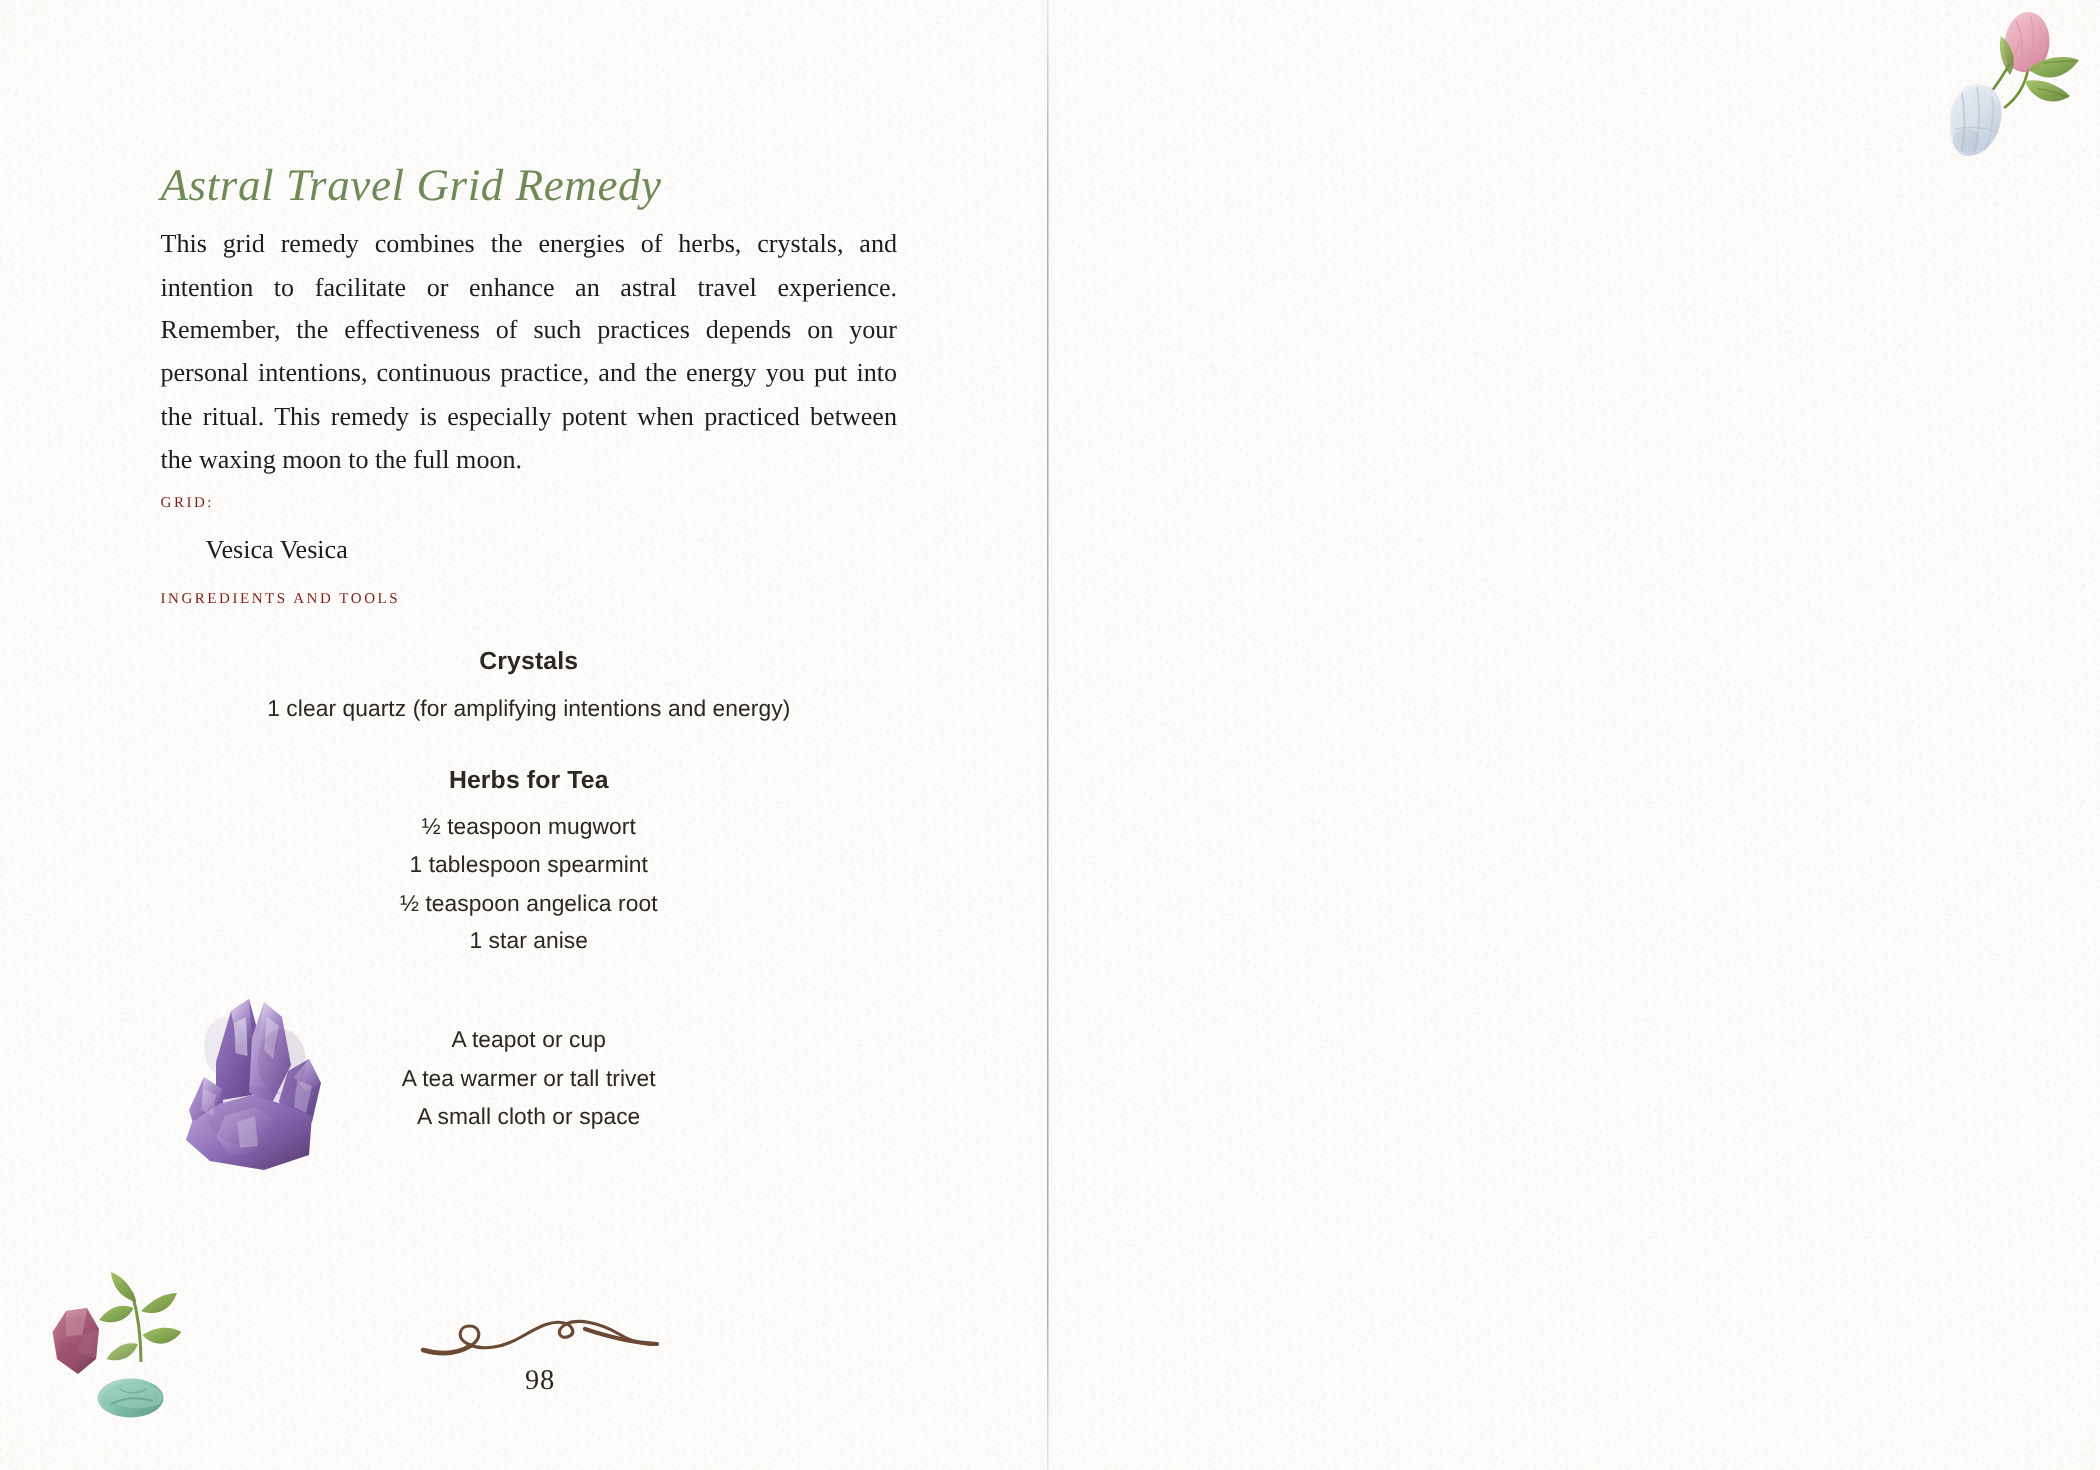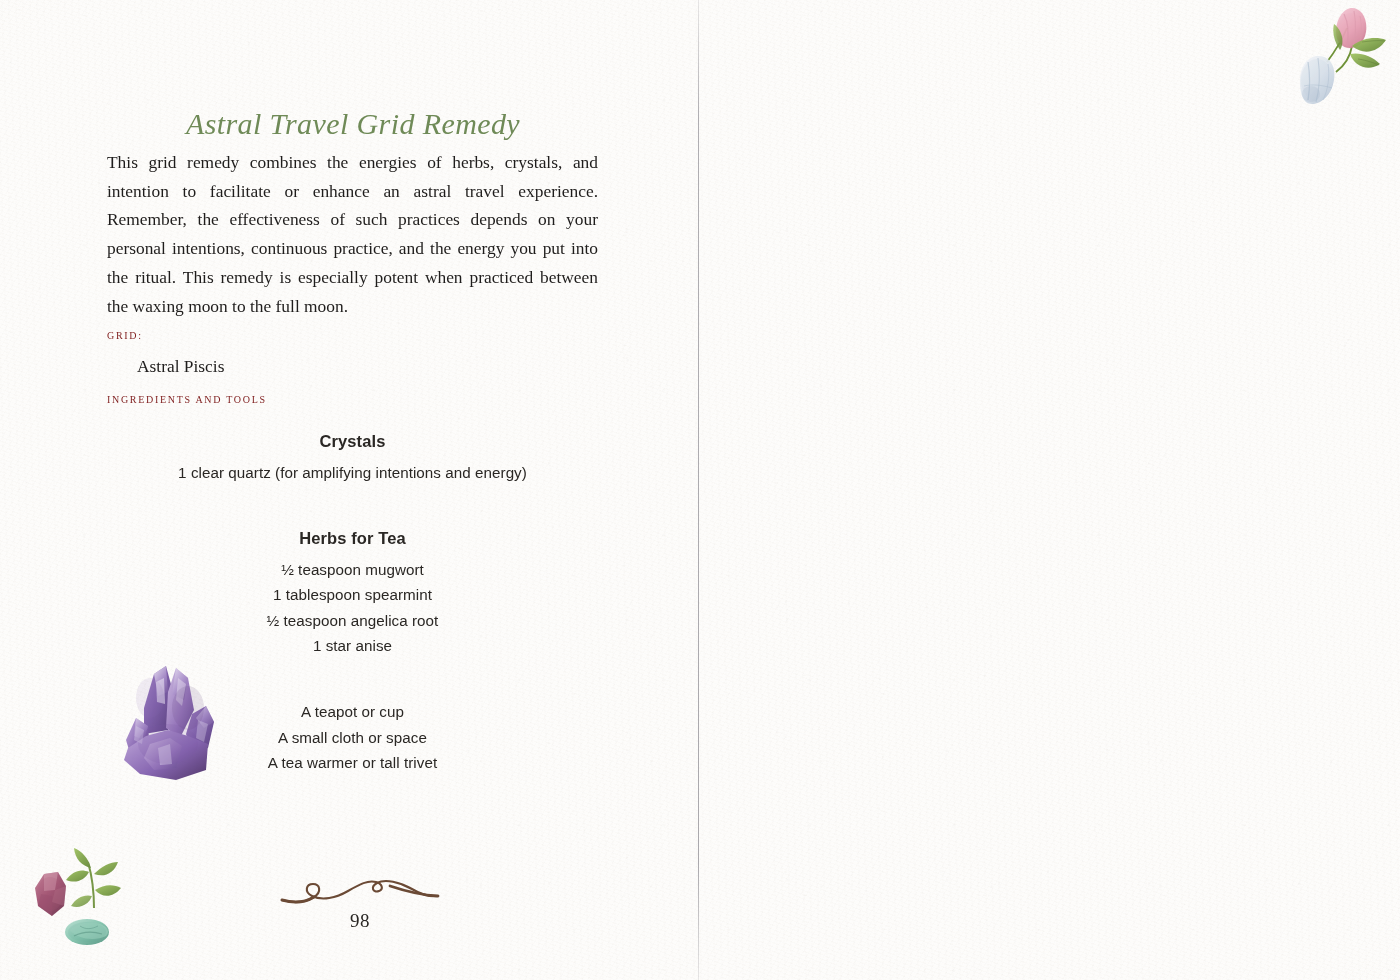--- a/index.html
+++ b/index.html
@@ -81,21 +81,20 @@
   .page { position: absolute; top: 0; height: 980px; }
   .page-left  { left: 0;     width: 698px; }
   .page-right { left: 699px; width: 701px; }
 
   
   .recipe-title {
     position: absolute;
     left: 107px;
     top: 106px;
     width: 492px;
-    text-align: center;
     font-family: "Liberation Serif", "DejaVu Serif", serif;
     font-style: italic;
     font-size: 30px;
     line-height: 1.18;
     letter-spacing: .4px;
     color: #6f8a57;
     white-space: nowrap;
   }
 
   .body-col {
@@ -141,21 +140,21 @@
   .ingredients {
     position: absolute;
     left: 107px;
     top: 432px;
     width: 491px;
     text-align: center;
     font-family: Liberation Sans, sans-serif;
     color: #2a2724;
   }
   .ing-group { margin: 0; }
-  .ing-group + .ing-group { margin-top: 43px; }
+  .ing-group + .ing-group { margin-top: 25px; }
   .ing-heading {
     font-size: 16.5px;
     font-weight: bold;
     letter-spacing: .1px;
     margin-bottom: 9px;
   }
   .ing-item {
     font-size: 15.2px;
     line-height: 25.6px;
     letter-spacing: .05px;
@@ -196,43 +195,43 @@
   <div class="page page-left">
 
     <div class="recipe-title">Astral Travel Grid Remedy</div>
 
     <div class="body-col left-body">
       <p>This grid remedy combines the energies of herbs, crystals, and intention to facilitate or enhance an astral travel experience. Remember, the effectiveness of such practices depends on your personal intentions, continuous practice, and the energy you put into the ritual. This remedy is especially potent when practiced between the waxing moon to the full moon.</p>
     </div>
 
     <div class="section-label label-grid">GRID:</div>
 
-    <div class="grid-value">Astral Piscis</div>
+    <div class="grid-value">Vesica Vesica</div>
 
     <div class="section-label label-ingredients">INGREDIENTS AND TOOLS</div>
 
     <div class="ingredients">
 
       <div class="ing-group">
         <div class="ing-heading">Crystals</div>
         <div class="ing-item">1 clear quartz (for amplifying intentions and energy)</div>
       </div>
 
       <div class="ing-group">
         <div class="ing-heading">Herbs for Tea</div>
         <div class="ing-item">½ teaspoon mugwort</div>
         <div class="ing-item">1 tablespoon spearmint</div>
         <div class="ing-item">½ teaspoon angelica root</div>
         <div class="ing-item">1 star anise</div>
       </div>
 
       <div class="ing-group tools">
         <div class="ing-item">A teapot or cup</div>
+        <div class="ing-item">A tea warmer or tall trivet</div>
         <div class="ing-item">A small cloth or space</div>
-        <div class="ing-item">A tea warmer or tall trivet</div>
       </div>
 
     </div>
 
     <div class="illus illus-amethyst">
       <svg viewBox="0 0 122 135" width="122" height="135" xmlns="http://www.w3.org/2000/svg">
         <defs>
           <linearGradient id="am1" x1="0" y1="0" x2="1" y2="1">
             <stop offset="0%" stop-color="#9d7cc4"></stop>
             <stop offset="45%" stop-color="#7857a6"></stop>

